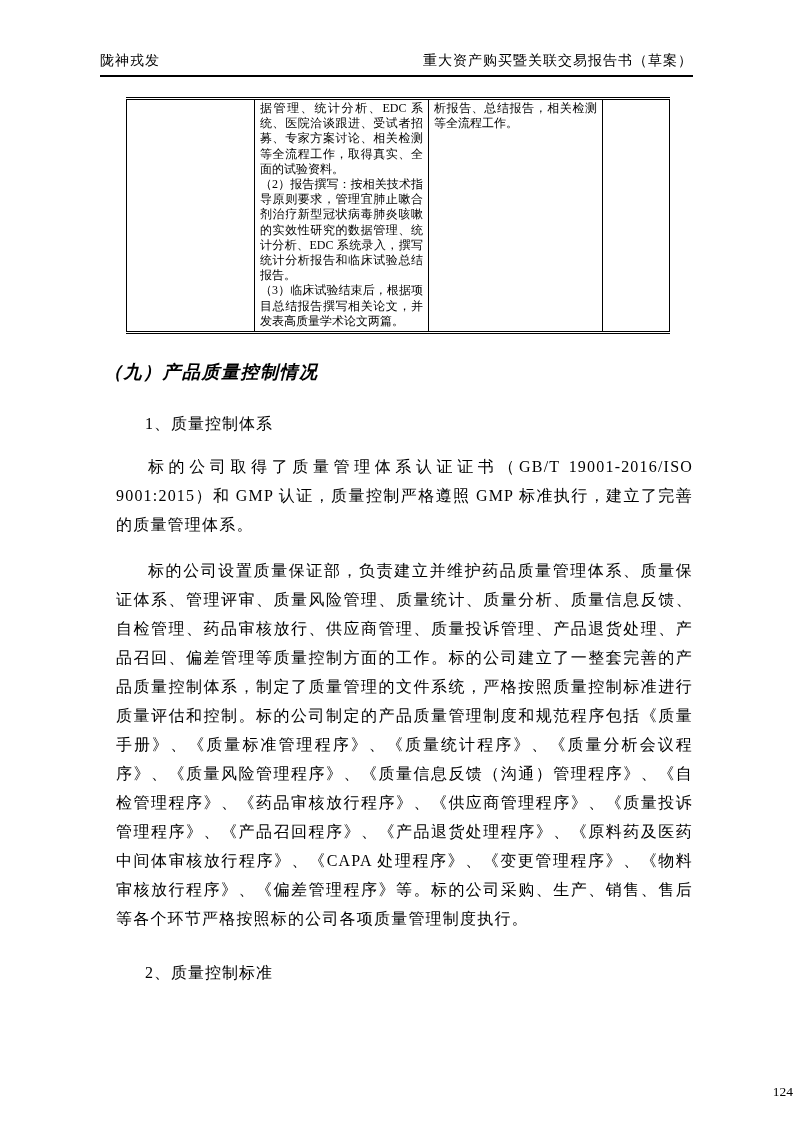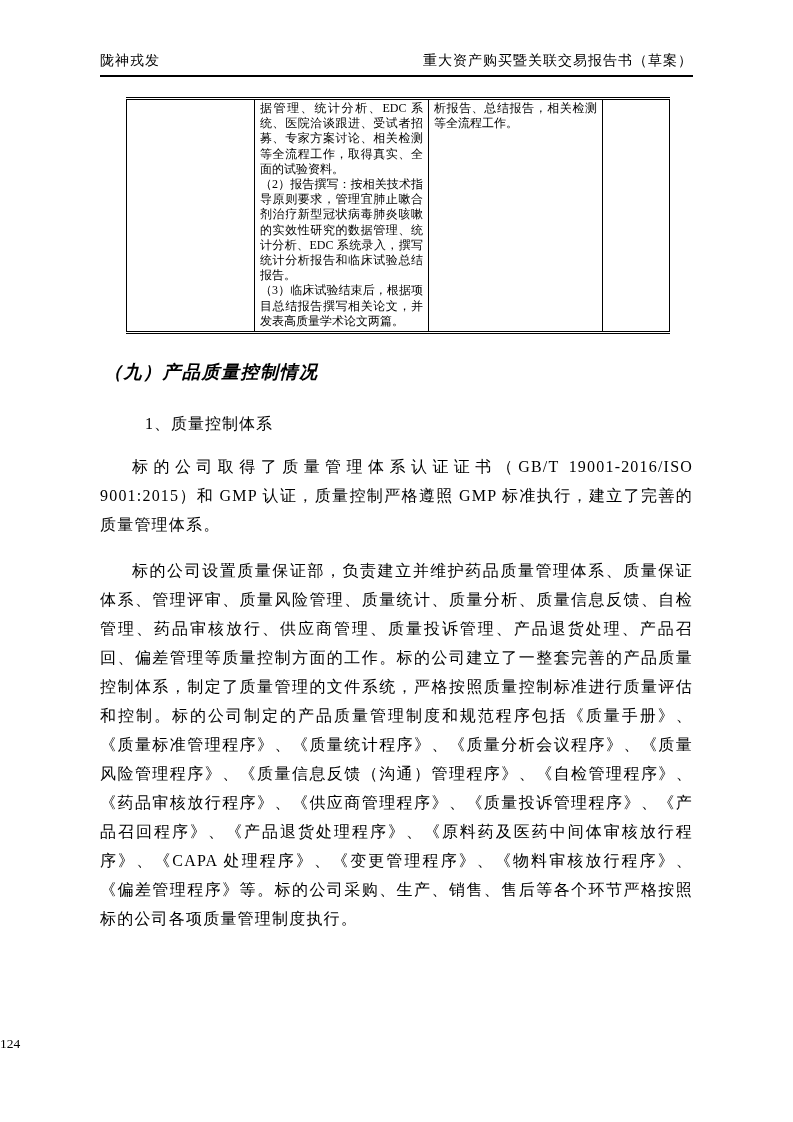--- a/index.html
+++ b/index.html
@@ -59,27 +59,27 @@
     font-size: 16px;
     letter-spacing: 1px;
     margin: 30px 0 0 45px;
   }
   p.body-para {
     font-size: 16px;
     line-height: 29px;
     letter-spacing: 1.2px;
     text-align: justify;
     text-indent: 2em;
-    margin: 17px 0 0 0;
+    margin: 17px 0 0 16px;
   }
   .footer {
     position: absolute;
     left: 0; right: 0;
-    top: 1036px;
-    text-align: left;
+    top: 1084px;
+    text-align: right;
     font-size: 13.5px;
   }
 </style>
 </head>
 <body>
 
 <div>
 
   <div class="header">
     <span>陇神戎发</span>
@@ -102,20 +102,21 @@
       </table>
 
     <h2 class="sec-heading">（九）产品质量控制情况</h2>
 
     <div class="subhead">1、质量控制体系</div>
 
     <p class="body-para">标的公司取得了质量管理体系认证证书（GB/T 19001-2016/ISO 9001:2015）和 GMP 认证，质量控制严格遵照 GMP 标准执行，建立了完善的质量管理体系。</p>
 
     <p class="body-para">标的公司设置质量保证部，负责建立并维护药品质量管理体系、质量保证体系、管理评审、质量风险管理、质量统计、质量分析、质量信息反馈、自检管理、药品审核放行、供应商管理、质量投诉管理、产品退货处理、产品召回、偏差管理等质量控制方面的工作。标的公司建立了一整套完善的产品质量控制体系，制定了质量管理的文件系统，严格按照质量控制标准进行质量评估和控制。标的公司制定的产品质量管理制度和规范程序包括《质量手册》、《质量标准管理程序》、《质量统计程序》、《质量分析会议程序》、《质量风险管理程序》、《质量信息反馈（沟通）管理程序》、《自检管理程序》、《药品审核放行程序》、《供应商管理程序》、《质量投诉管理程序》、《产品召回程序》、《产品退货处理程序》、《原料药及医药中间体审核放行程序》、《CAPA 处理程序》、《变更管理程序》、《物料审核放行程序》、《偏差管理程序》等。标的公司采购、生产、销售、售后等各个环节严格按照标的公司各项质量管理制度执行。</p>
 
+    <div class="subhead">2、质量控制标准</div>
 
 
   </div>
 
   <div class="footer">
     <span>124</span>
   </div>
 
 </div>
 

